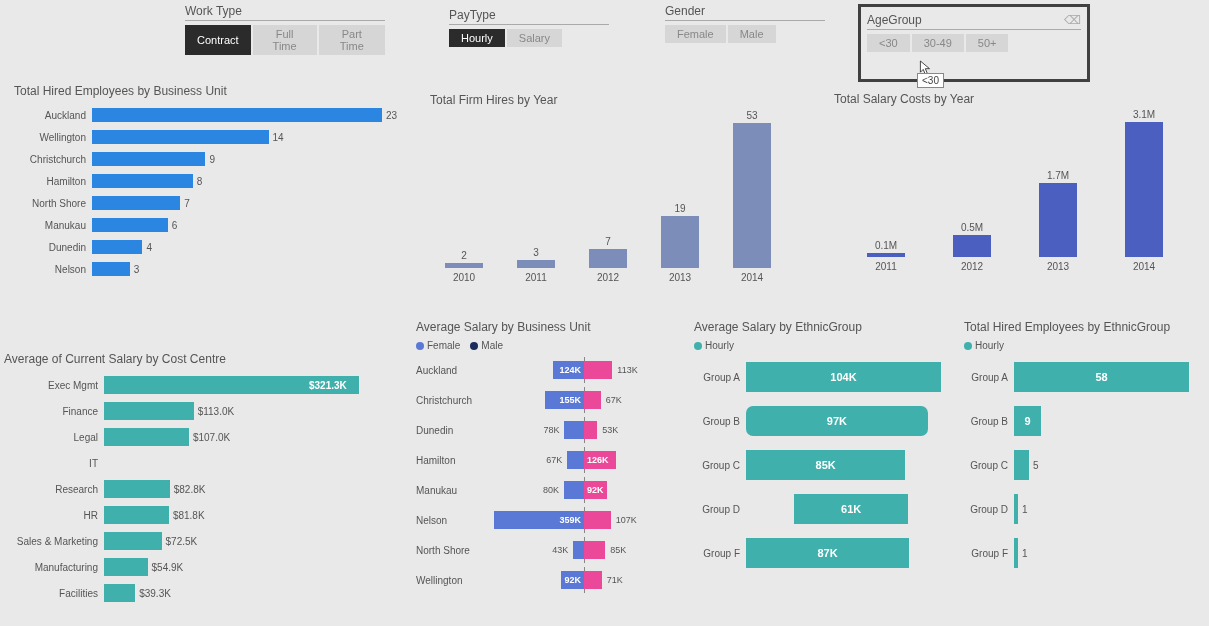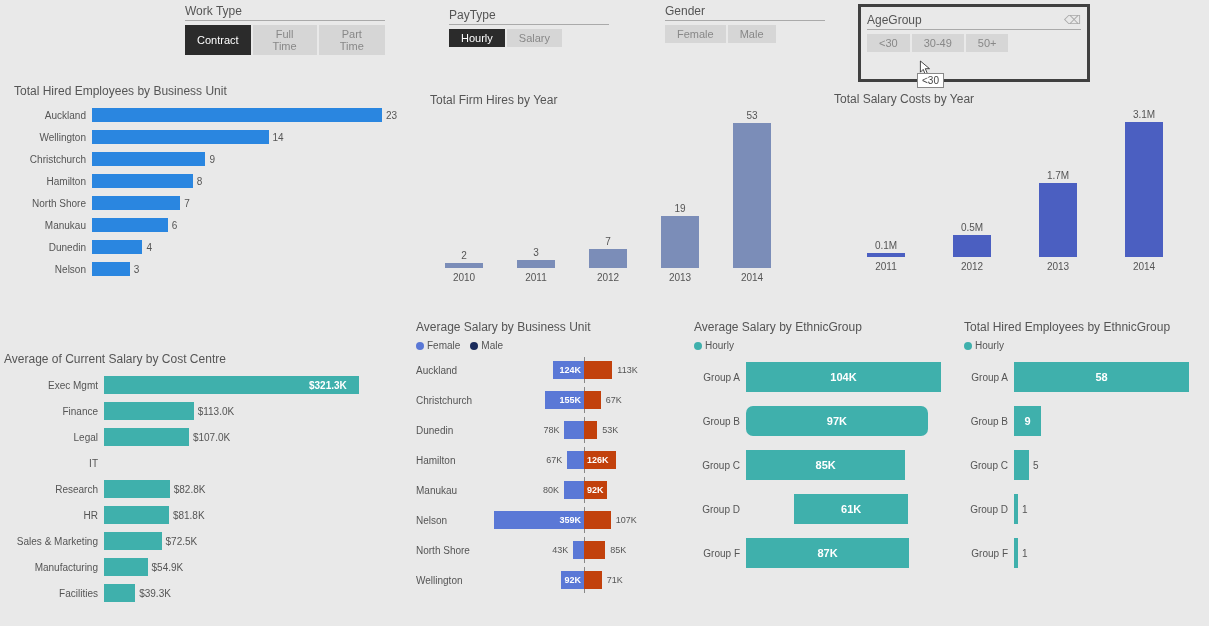--- a/index.html
+++ b/index.html
@@ -174,21 +174,21 @@
     justify-content: flex-end;
     color: #fff;
     font-size: 9px;
     font-weight: bold;
     padding-right: 3px;
   }
   .tornado-right {
     position: absolute;
     left: 50%;
     height: 18px;
-    background: #c2410c;
+    background: #ec4899;
     display: flex;
     align-items: center;
     color: #fff;
     font-size: 9px;
     font-weight: bold;
     padding-left: 3px;
   }
   .tornado-left-txt {
     position: absolute;
     right: 50%;

